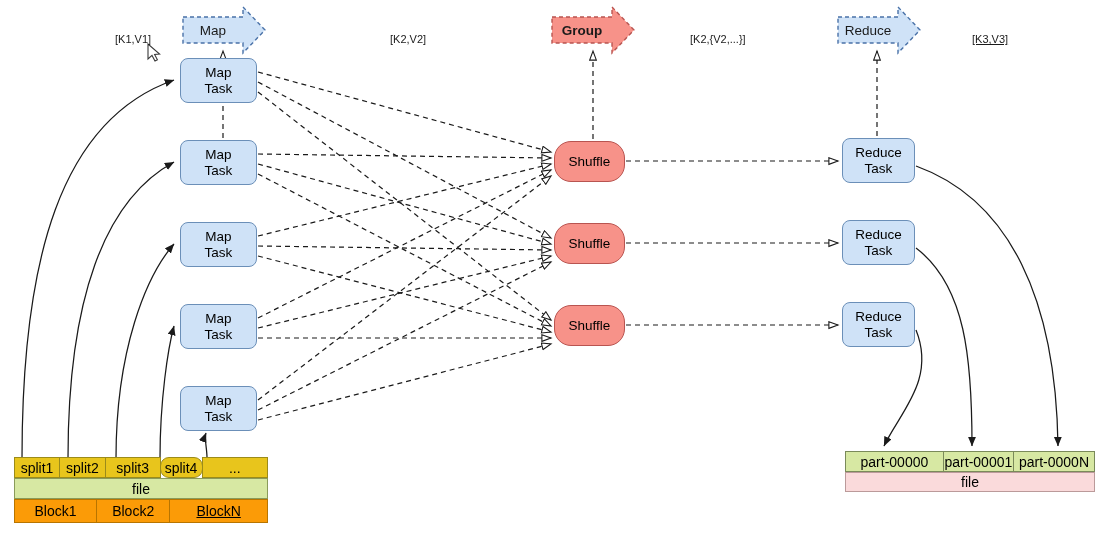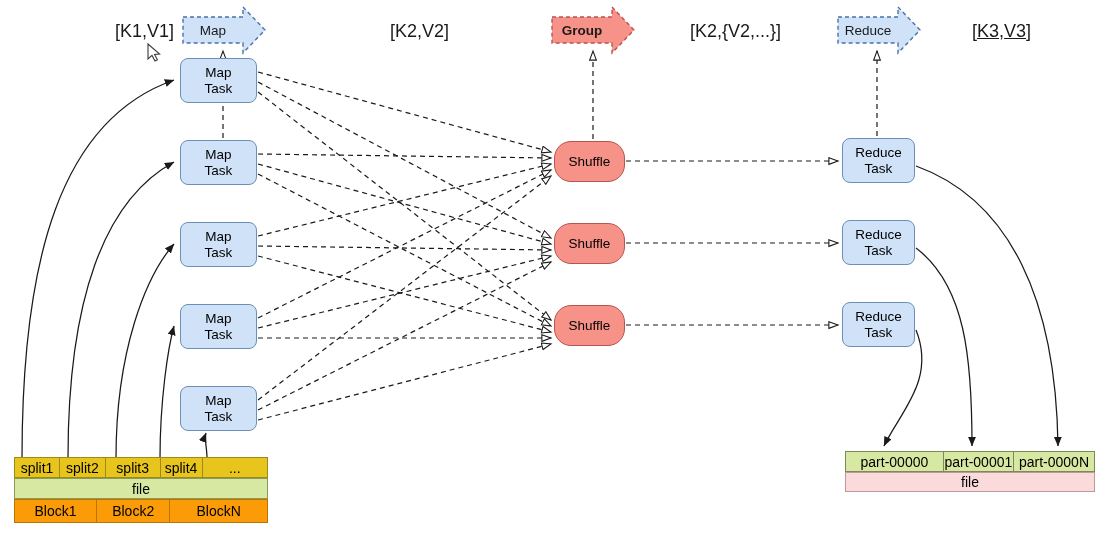--- a/index.html
+++ b/index.html
@@ -38,23 +38,24 @@
     background: #cfe2f7;
     border: 1.3px solid #6b8fb8;
   }
   .node-shuffle {
     background: #f79289;
     border: 1.4px solid #b85450;
     border-radius: 17px;
   }
   .phase-label {
     position: absolute;
-    font-size: 18px;
+    font-size: 11px;
     color: #1a1a1a;
     white-space: nowrap;
+    margin-top: 12px;
   }
   .arrow-label {
     position: absolute;
     display: flex;
     align-items: center;
     justify-content: center;
     font-size: 13.5px;
     color: #1a1a1a;
     z-index: 3;
     pointer-events: none;
@@ -179,30 +180,30 @@
 Task</div>
   <div class="node node-reduce" style="left:842px; top:220px; width:73px; height:45px;">Reduce
 Task</div>
   <div class="node node-reduce" style="left:842px; top:302px; width:73px; height:45px;">Reduce
 Task</div>
 
   <div class="tbl row-split" style="left:14px; top:457px; width:254px; height:21px;">
     <div class="cell" style="width:47px;">split1</div>
     <div class="cell" style="width:48px;">split2</div>
     <div class="cell" style="width:57px;">split3</div>
-    <div class="cell" style="width:44px;">split4</div>
+    <div class="cell" style="width:44px;border-radius:9px;">split4</div>
     <div class="cell" style="width:68px;">...</div>
   </div>
   <div class="tbl row-file-in" style="left:14px; top:478px; width:254px; height:21px;">
     <div class="cell" style="width:254px;">file</div>
   </div>
   <div class="tbl row-block" style="left:14px; top:499px; width:254px; height:24px;">
     <div class="cell" style="width:85px;">Block1</div>
     <div class="cell" style="width:76px;">Block2</div>
-    <div class="cell" style="width:101px;">BlockN</div>
+    <div class="cell" style="width:101px;text-decoration:underline;">BlockN</div>
   </div>
 
   <div class="tbl row-part" style="left:845px; top:451px; width:250px; height:21px;">
     <div class="cell" style="width:100px;">part-00000</div>
     <div class="cell" style="width:72px;">part-00001</div>
     <div class="cell" style="width:83px;">part-0000N</div>
   </div>
   <div class="tbl row-file-out" style="left:845px; top:472px; width:250px; height:20px;">
     <div class="cell" style="width:250px;">file</div>
   </div>

